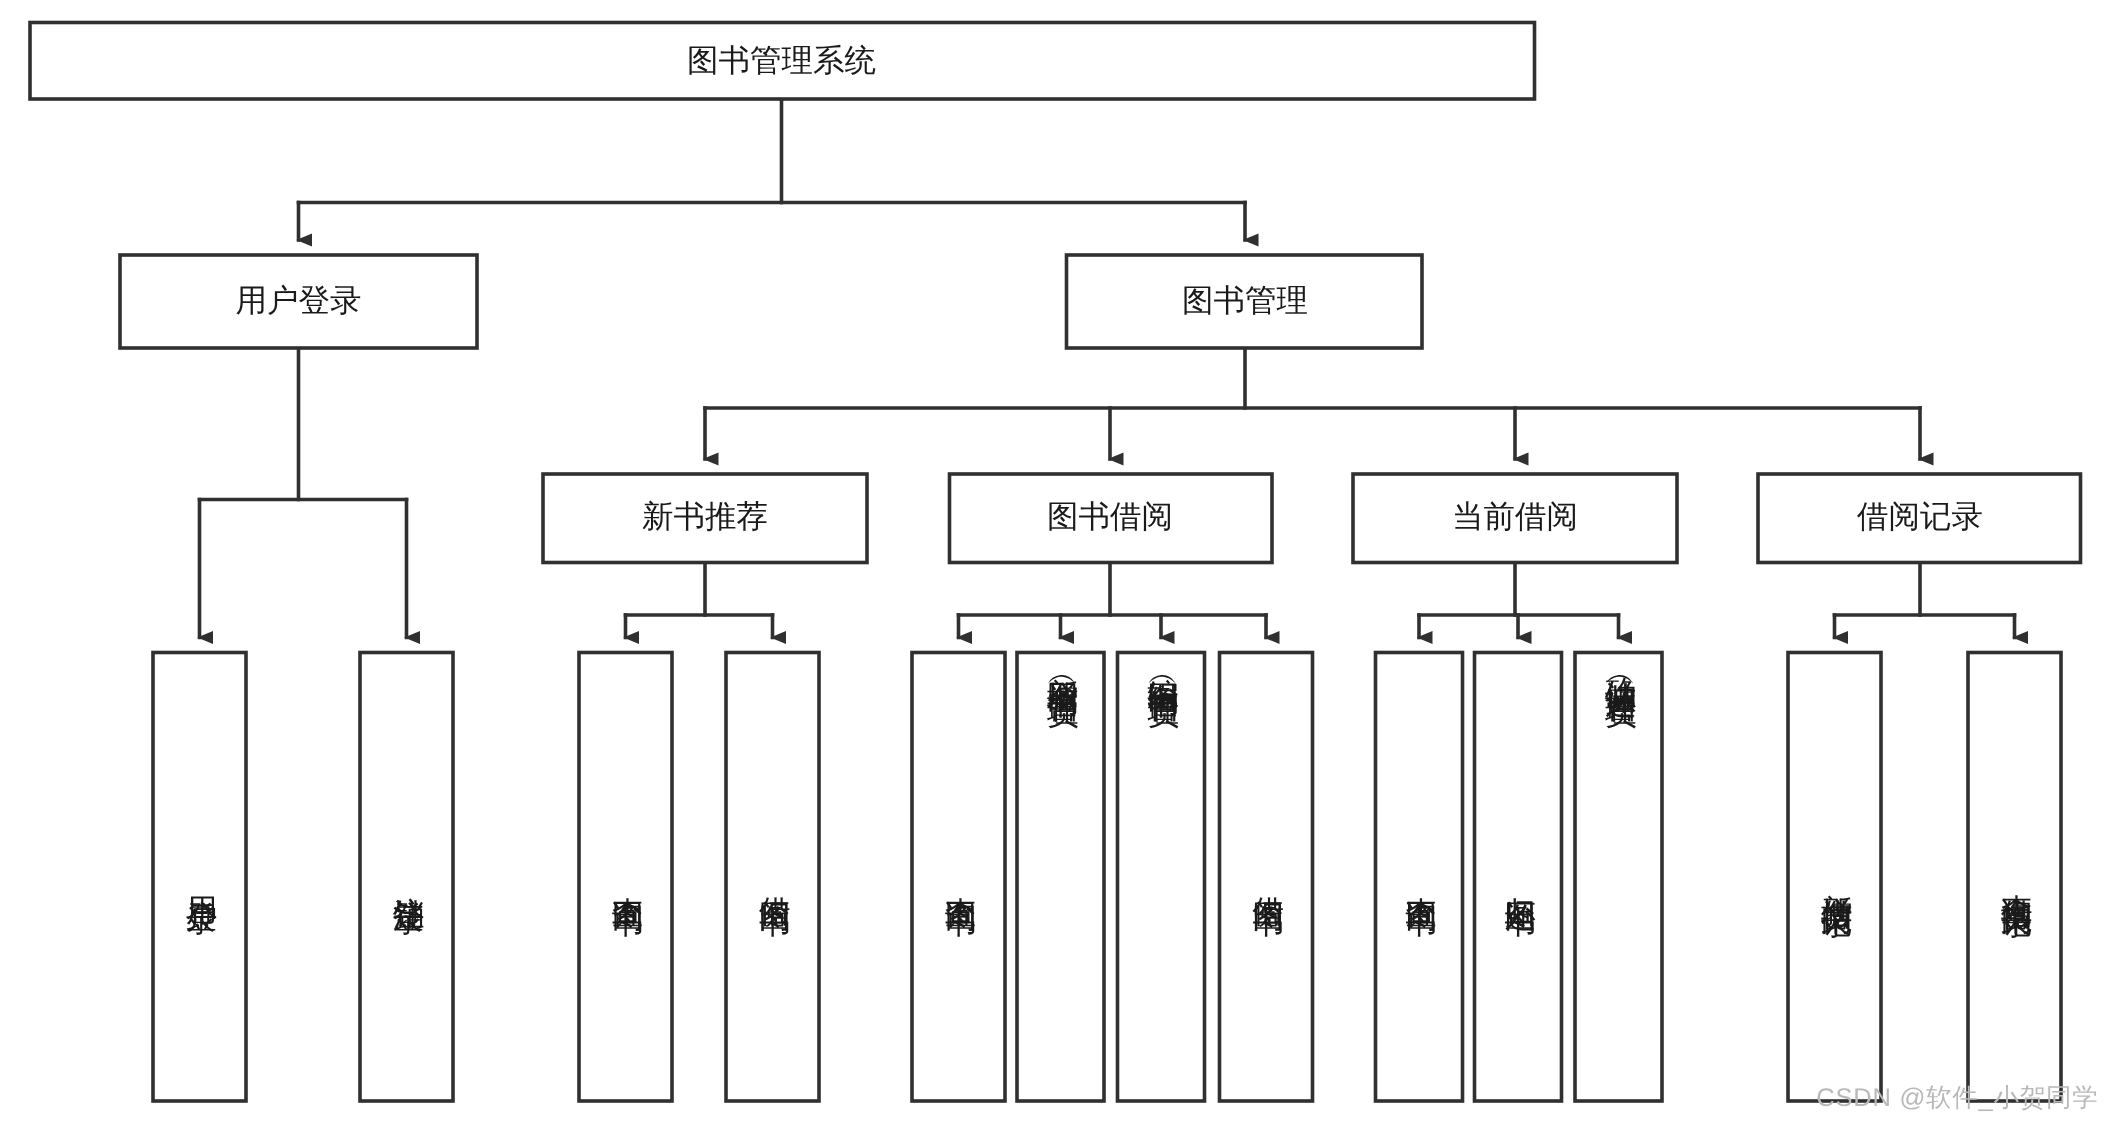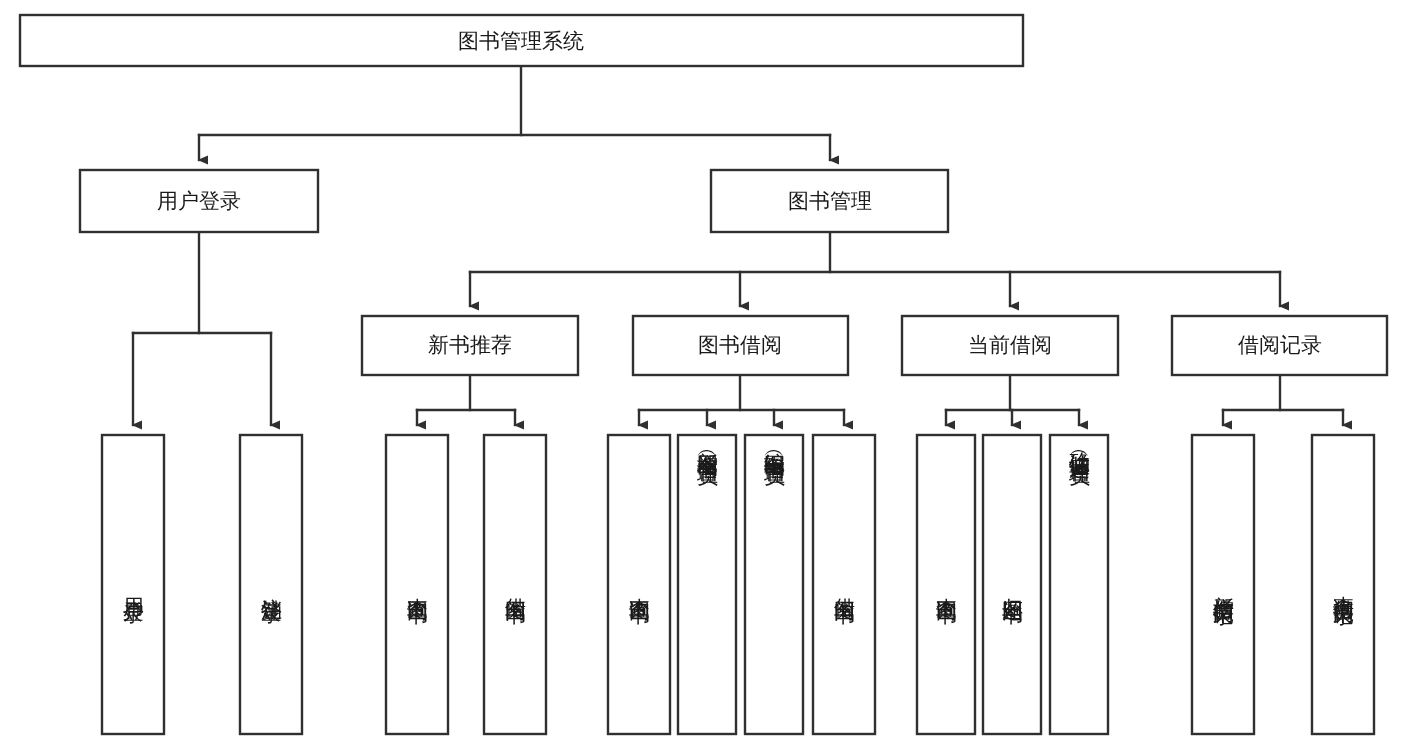--- a/index.html
+++ b/index.html
@@ -247,14 +247,15 @@
   <div class="leaf-label-wrap" style="left:1050px; top:435px; width:58px; height:299px; align-items:flex-start;">
     <span class="leaf-label">确认归还（管理员）</span>
   </div>
   <div class="leaf-label-wrap" style="left:1192px; top:435px; width:62px; height:299px;">
     <span class="leaf-label">新增借阅记录</span>
   </div>
   <div class="leaf-label-wrap" style="left:1312px; top:435px; width:62px; height:299px;">
     <span class="leaf-label">查询借阅记录</span>
   </div>
 
+  <div class="watermark">CSDN @软件_小贺同学</div>
 
 </div>
 
 </body></html>

